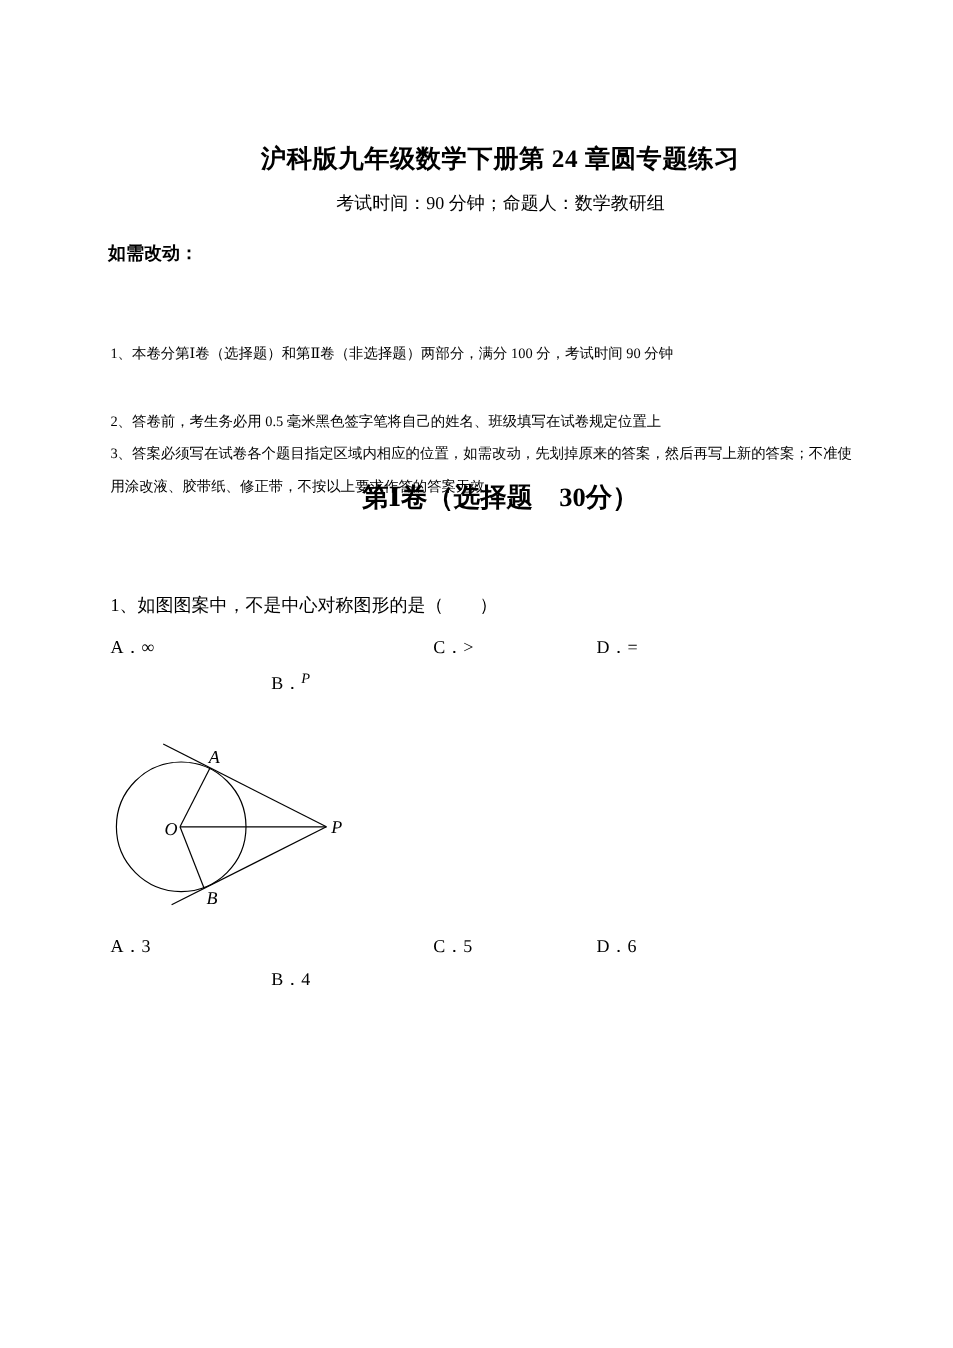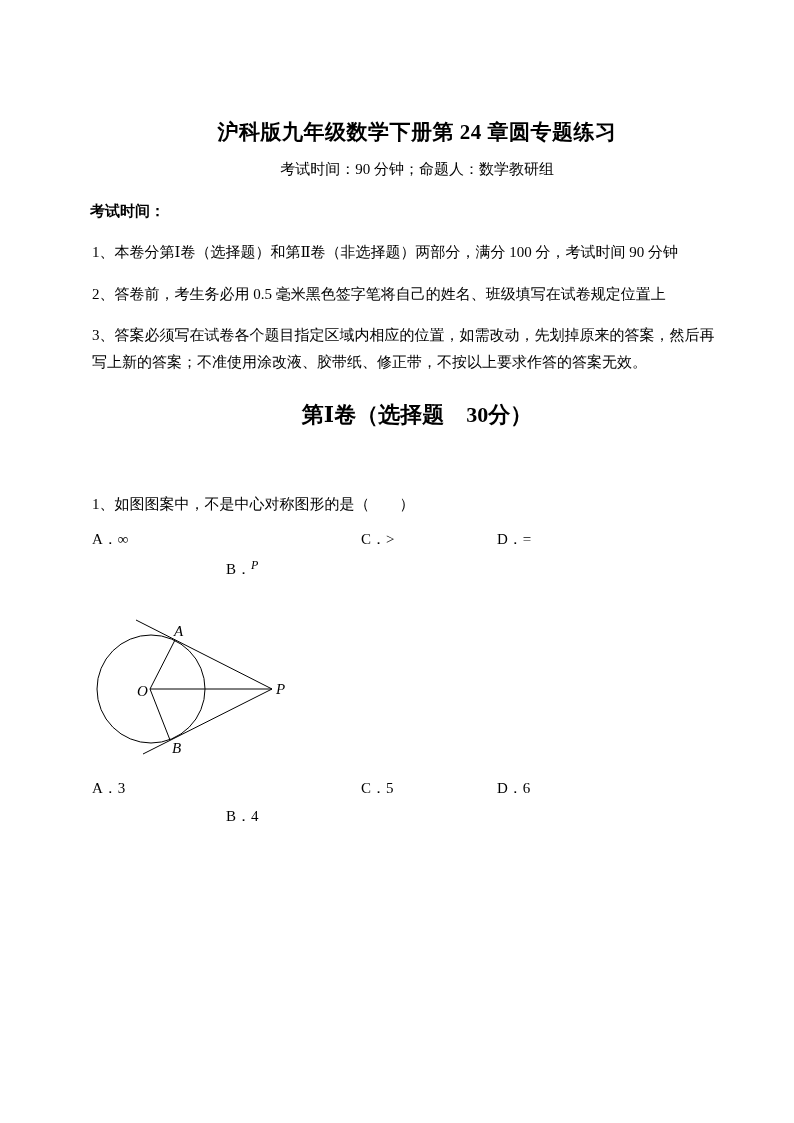--- a/index.html
+++ b/index.html
@@ -23,23 +23,23 @@
     letter-spacing: 0.5px;
   }
   .subtitle {
     top: 160px;
     font-size: 15px;
   }
   .notice-header {
     left: 90px; top: 202px;
     font-size: 15px; font-weight: bold;
   }
-  .note { left: 92px; font-size: 15px; }
+  .note { left: 92px; font-size: 12px; margin-top: 43px; }
   .n1 { top: 243px; }
-  .n2 { top: 285px; }
+  .n2 { top: 300px; }
   .n3 {
     top: 322px;
     width: 624px;
     white-space: normal;
     line-height: 27px;
   }
   .section-title {
     top: 400px;
     font-size: 22px;
     font-weight: bold;
@@ -80,21 +80,21 @@
   }
 </style>
 </head>
 <body>
 
 <div class="page">
 
   <div class="abs center title">沪科版九年级数学下册第 24 章圆专题练习</div>
   <div class="abs center subtitle">考试时间：90 分钟；命题人：数学教研组</div>
 
-  <div class="abs notice-header">考试时间：</div>
+  <div class="abs notice-header">如需改动：</div>
   <div class="abs note n1">1、本卷分第Ⅰ卷（选择题）和第Ⅱ卷（非选择题）两部分，满分 100 分，考试时间 90 分钟</div>
   <div class="abs note n2">2、答卷前，考生务必用 0.5 毫米黑色签字笔将自己的姓名、班级填写在试卷规定位置上</div>
   <div class="abs note n3">3、答案必须写在试卷各个题目指定区域内相应的位置，如需改动，先划掉原来的答案，然后再写上新的答案；不准使用涂改液、胶带纸、修正带，不按以上要求作答的答案无效。</div>
 
   <div class="abs center section-title">第Ⅰ卷（选择题　30分）</div>
 
   <div class="abs qtext q1">1、如图图案中，不是中心对称图形的是（　　）</div>
   <div class="opts" id="q1-options">
     <span class="opt o0"><span class="olabel">A．</span><span class="sym">∞</span></span>
     <span class="opt o1"><span class="olabel">B．</span><span class="sym">P</span></span>

